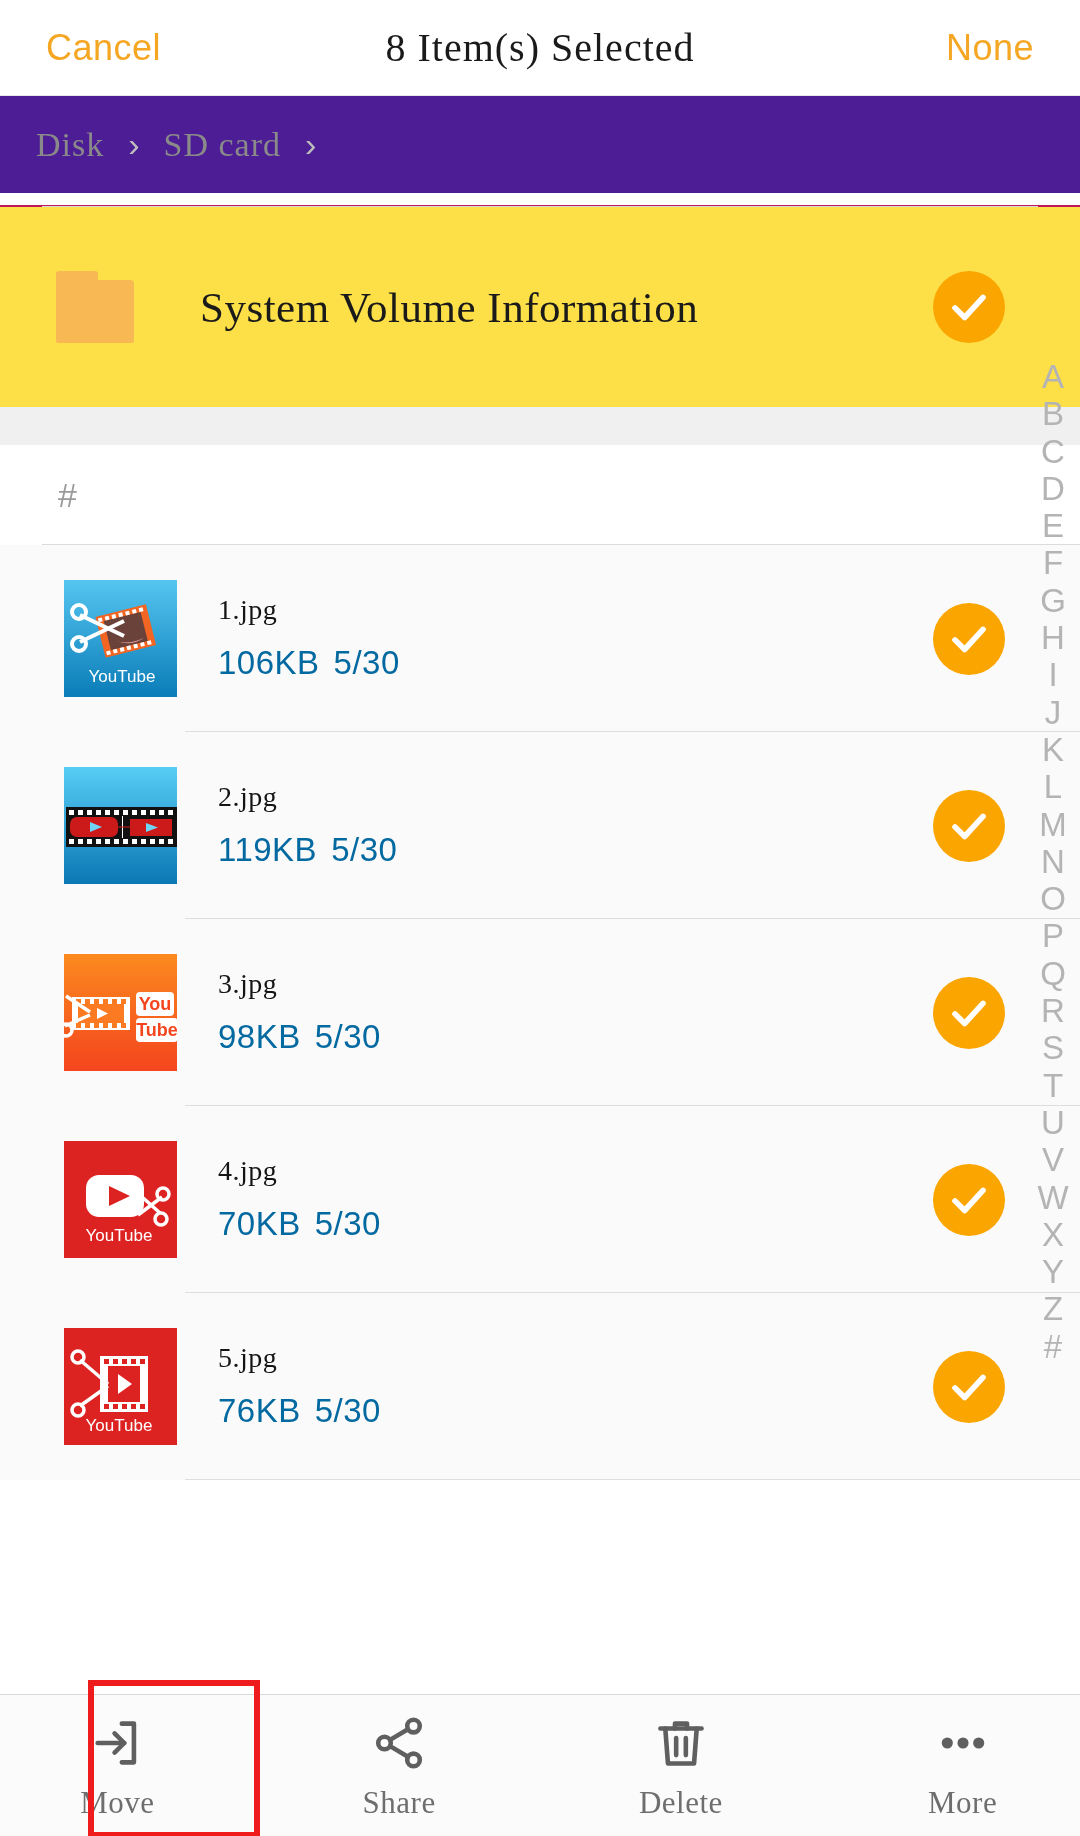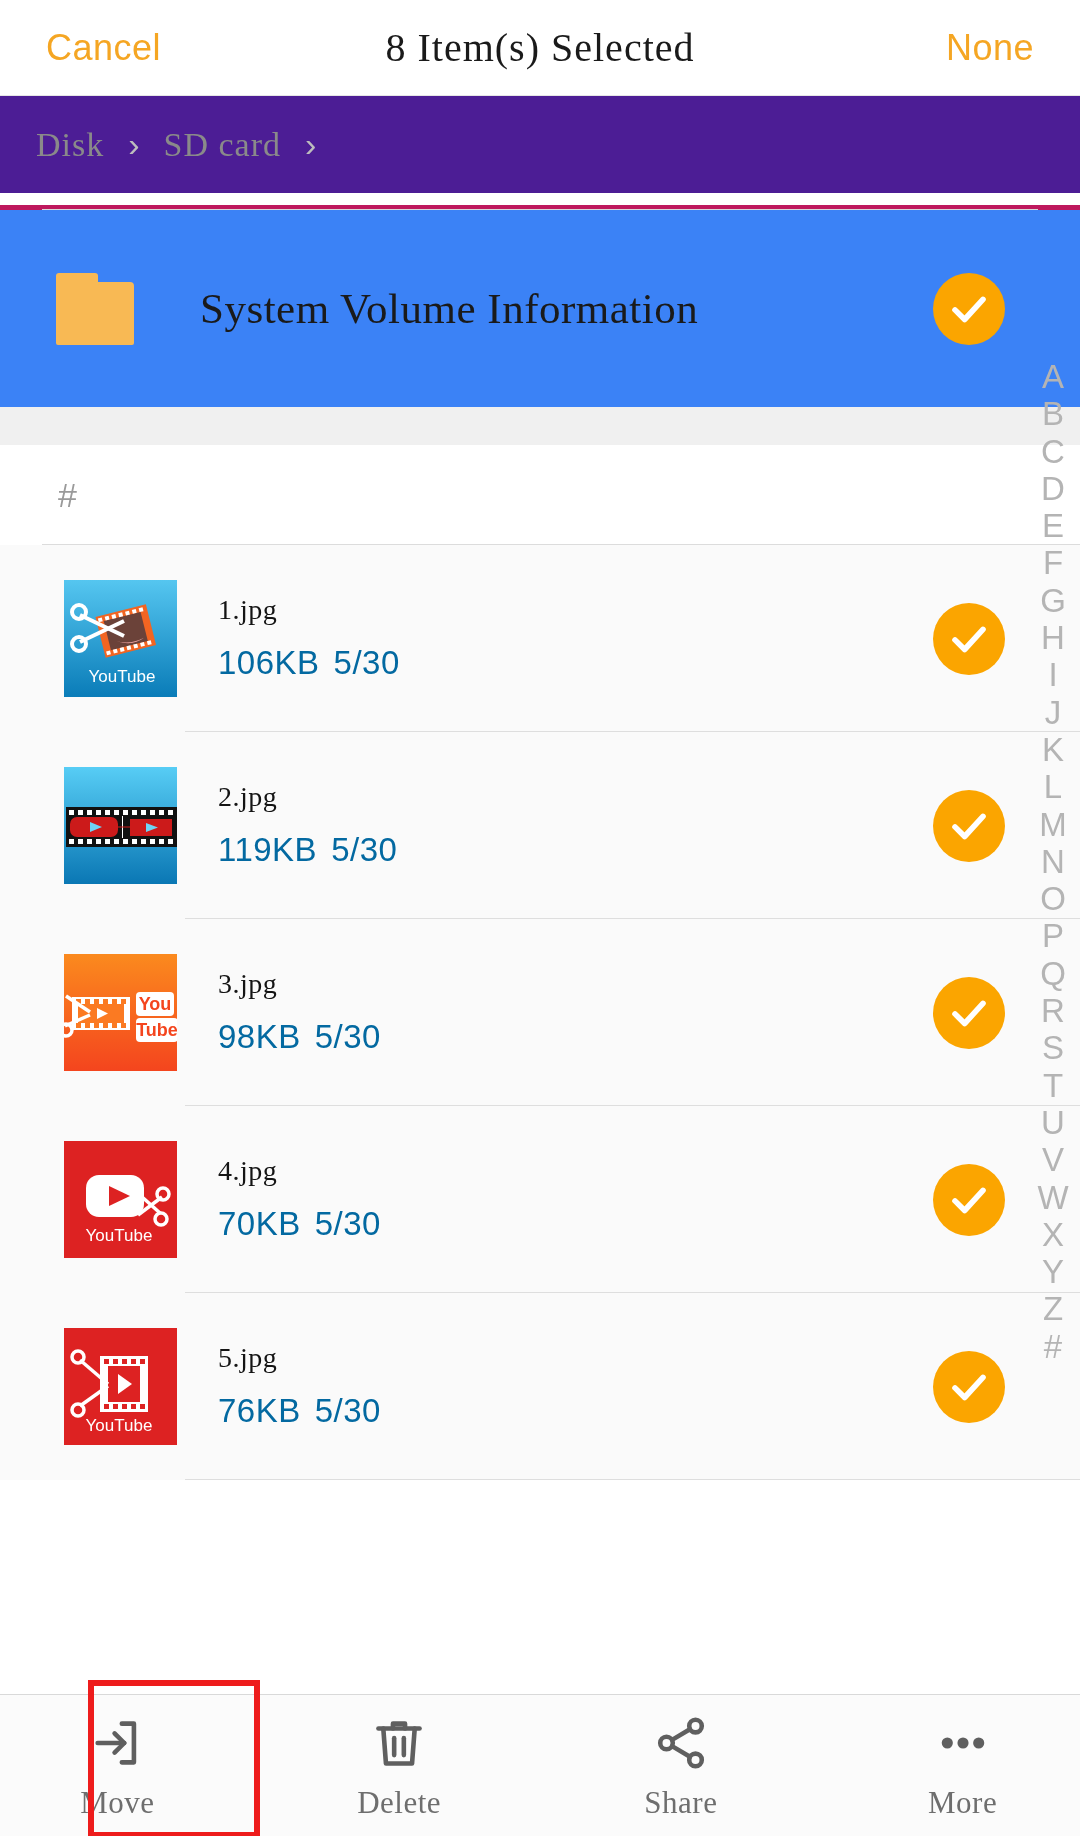--- a/index.html
+++ b/index.html
@@ -65,25 +65,25 @@
     position:absolute;
     top:193px;
     left:0;
     width:1080px;
     bottom:0;
     background:#ffffff;
   }
 
   .folder-row{
     height:202px;
-    background:#3b82f6;
-    display:flex;
-    align-items:center;
-    position:relative;
-    border-top:5px solid #be185d;
+    background:#fde047;
+    display:flex;
+    align-items:center;
+    position:relative;
+    border-top:2px solid #be185d;
     margin-top:12px;
   }
   .folder-row::before{
     content:"";
     position:absolute;
     left:42px; right:42px; top:-1px;
     height:1px;
     background:#d8d8d8;
   }
   .folder-icon{
@@ -562,41 +562,41 @@
         <path d="M4 12 H15"></path>
         <path d="M11 8 L15 12 L11 16"></path>
       </svg>
     </div>
     <div class="tb-label">Move</div>
   </div>
 
   <div class="tb-item">
     <div class="tb-icon">
       <svg width="58" height="58" viewBox="0 0 24 24" fill="none" stroke="#5f5f5f" stroke-width="1.9" stroke-linecap="round" stroke-linejoin="round">
+        <circle cx="18" cy="5" r="2.6"></circle>
+          <circle cx="6" cy="12" r="2.6"></circle>
+          <circle cx="18" cy="19" r="2.6"></circle>
+        <path d="M8.3 10.7 L15.7 6.3"></path>
+          <path d="M8.3 13.3 L15.7 17.7"></path>
+      </svg>
+    </div>
+    <div class="tb-label">Share</div>
+  </div>
+
+  <div class="tb-item">
+    <div class="tb-icon">
+      <svg width="58" height="58" viewBox="0 0 24 24" fill="none" stroke="#5f5f5f" stroke-width="1.9" stroke-linecap="round" stroke-linejoin="round">
         <path d="M3.5 6 H20.5"></path>
         <path d="M9.5 6 V4 H14.5 V6"></path>
         <path d="M5.5 6 L6.6 20.5 H17.4 L18.5 6"></path>
         <path d="M10 10 V17"></path>
           <path d="M14 10 V17"></path>
       </svg>
     </div>
     <div class="tb-label">Delete</div>
-  </div>
-
-  <div class="tb-item">
-    <div class="tb-icon">
-      <svg width="58" height="58" viewBox="0 0 24 24" fill="none" stroke="#5f5f5f" stroke-width="1.9" stroke-linecap="round" stroke-linejoin="round">
-        <circle cx="18" cy="5" r="2.6"></circle>
-          <circle cx="6" cy="12" r="2.6"></circle>
-          <circle cx="18" cy="19" r="2.6"></circle>
-        <path d="M8.3 10.7 L15.7 6.3"></path>
-          <path d="M8.3 13.3 L15.7 17.7"></path>
-      </svg>
-    </div>
-    <div class="tb-label">Share</div>
   </div>
 
   <div class="tb-item">
     <div class="tb-icon">
       <svg width="58" height="58" viewBox="0 0 24 24" fill="#5f5f5f">
         <circle cx="5.5" cy="12" r="2.3"></circle>
           <circle cx="12" cy="12" r="2.3"></circle>
           <circle cx="18.5" cy="12" r="2.3"></circle>
       </svg>
     </div>

